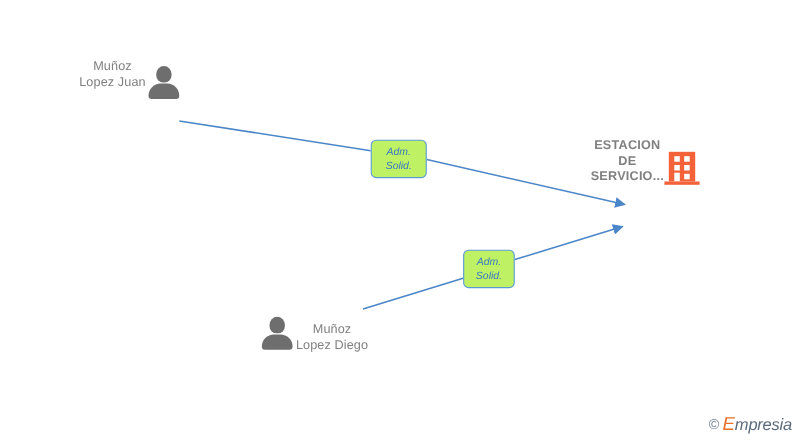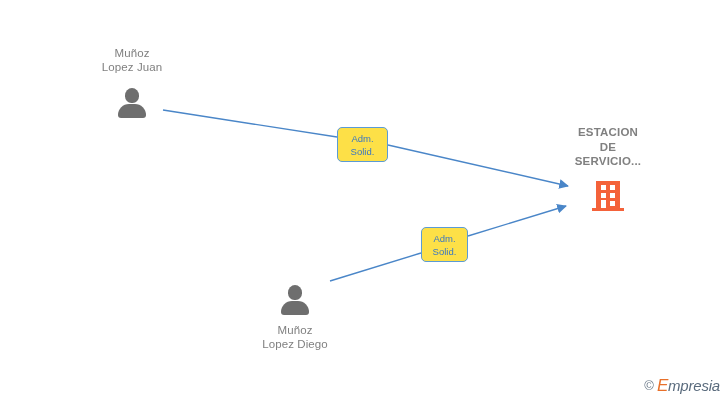--- a/index.html
+++ b/index.html
@@ -24,21 +24,21 @@
     left: 0;
     top: 0;
     width: 728px;
     height: 400px;
     pointer-events: none;
   }
   
   .node {
     position: absolute;
     display: flex;
-    flex-direction: column;
+    flex-direction: row;
     align-items: center;
   }
   .node-label {
     color: #808080;
     font-size: 11.5px;
     line-height: 14px;
     text-align: center;
     white-space: pre-line;
     letter-spacing: 0.1px;
   }
@@ -107,33 +107,34 @@
     width: 5px;
     height: 8px;
     background: #ffffff;
     left: 9px;
     bottom: 3px;
   }
   
   .edge-label {
     position: absolute;
     box-sizing: border-box;
-    background: #fde047;
+    background: #bef264;
     border: 1.3px solid #5b9bd5;
     border-radius: 5px;
     color: #3a77c2;
     font-size: 9.5px;
     line-height: 13px;
     text-align: center;
     display: flex;
     flex-direction: column;
     align-items: center;
     justify-content: center;
     padding: 2px 6px;
     white-space: pre-line;
+    font-style: italic;
   }
   
   #watermark {
     position: absolute;
     right: 8px;
     bottom: 6px;
     display: flex;
     align-items: center;
     gap: 3px;
     font-size: 15px;
@@ -186,21 +187,21 @@
 
   <div class="node" style="left:235px; top:285px; width:120px;">
     <div class="person-icon">
       <div class="head"></div>
       <div class="body"></div>
     </div>
     <div class="node-label" style="margin-top:8px;">Muñoz
 Lopez Diego</div>
   </div>
 
-  <div class="node" style="left:548px; top:125px; width:120px;">
+  <div class="node" style="left:537px; top:125px; width:120px;">
     <div class="node-label company">ESTACION
 DE
 SERVICIO...</div>
     <div class="building-icon" style="margin-top:12px;">
       <div class="tower"></div>
       <div class="win" style="left:9px;  top:4px;"></div>
       <div class="win" style="left:18px; top:4px;"></div>
       <div class="win" style="left:9px;  top:12px;"></div>
       <div class="win" style="left:18px; top:12px;"></div>
       <div class="win" style="left:18px; top:20px;"></div>

